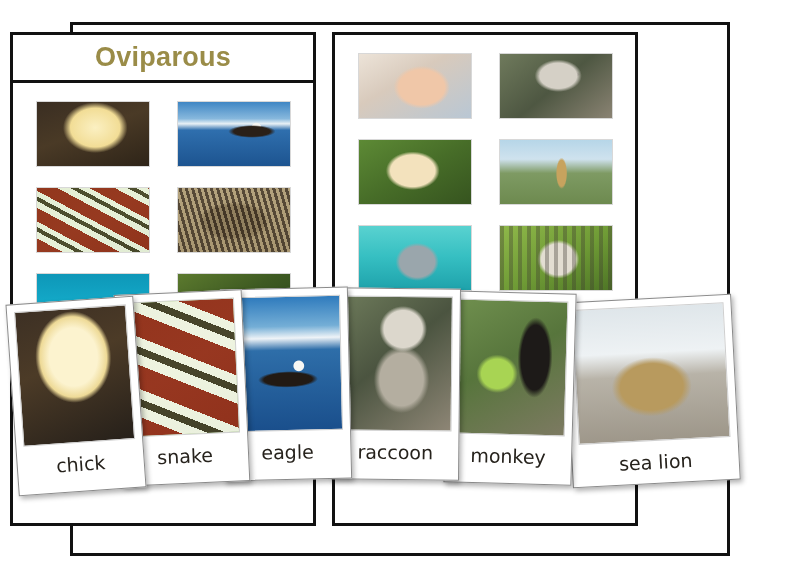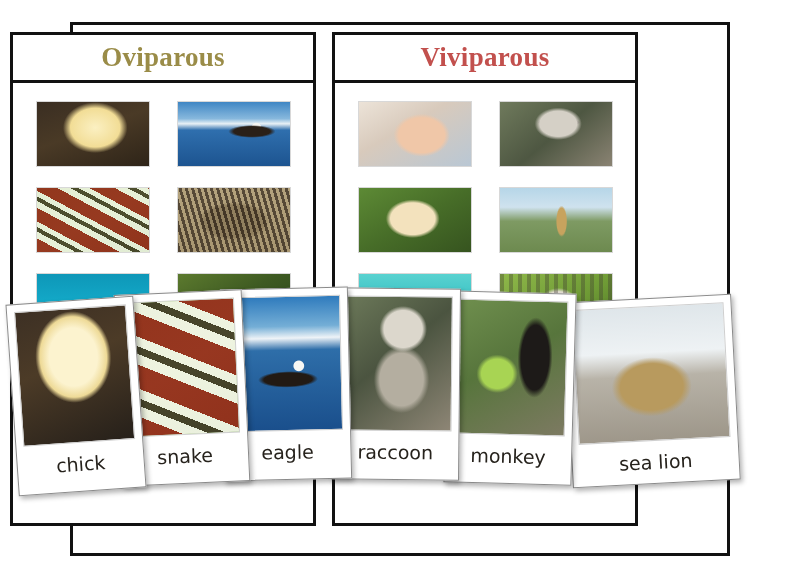--- a/index.html
+++ b/index.html
@@ -23,21 +23,21 @@
   .panel.left{left:10px;width:306px;}
   .panel.right{left:332px;width:306px;}
 
   .panel-title-box{
     height:48px;border-bottom:3px solid #111;
     display:flex;align-items:center;justify-content:center;
     box-sizing:border-box;background:#fff;
   }
   .panel-title{
     font-size:27px;font-weight:bold;letter-spacing:.3px;
-    font-family:Liberation Serif, serif;
+    font-family:Liberation Sans, sans-serif;
   }
   .title-ovi{color:#9a8c48;}
   .title-vivi{color:#c2504d;}
 
   
   .grid{
     padding:18px 20px 0 20px;
     display:grid;grid-template-columns:1fr 1fr;
     column-gap:22px;row-gap:20px;box-sizing:border-box;
   }
@@ -167,23 +167,20 @@
         <div class="thumb ph-snake"></div>
         <div class="thumb ph-echidna"></div>
         <div class="thumb ph-fish"></div>
         <div class="thumb ph-frog"></div>
         <div class="thumb ph-duck"></div>
         <div class="thumb ph-iguana"></div>
       </div>
   </div>
 
   <div class="panel right">
-    <div class="panel-title-box">
-      <div class="panel-title title-vivi">Viviparous</div>
-    </div>
     <div class="grid">
         <div class="thumb ph-baby"></div>
         <div class="thumb ph-raccoon"></div>
         <div class="thumb ph-puppy"></div>
         <div class="thumb ph-giraffe"></div>
         <div class="thumb ph-dolphin"></div>
         <div class="thumb ph-cat"></div>
         <div class="thumb ph-elephant"></div>
         <div class="thumb ph-bat"></div>
       </div>

